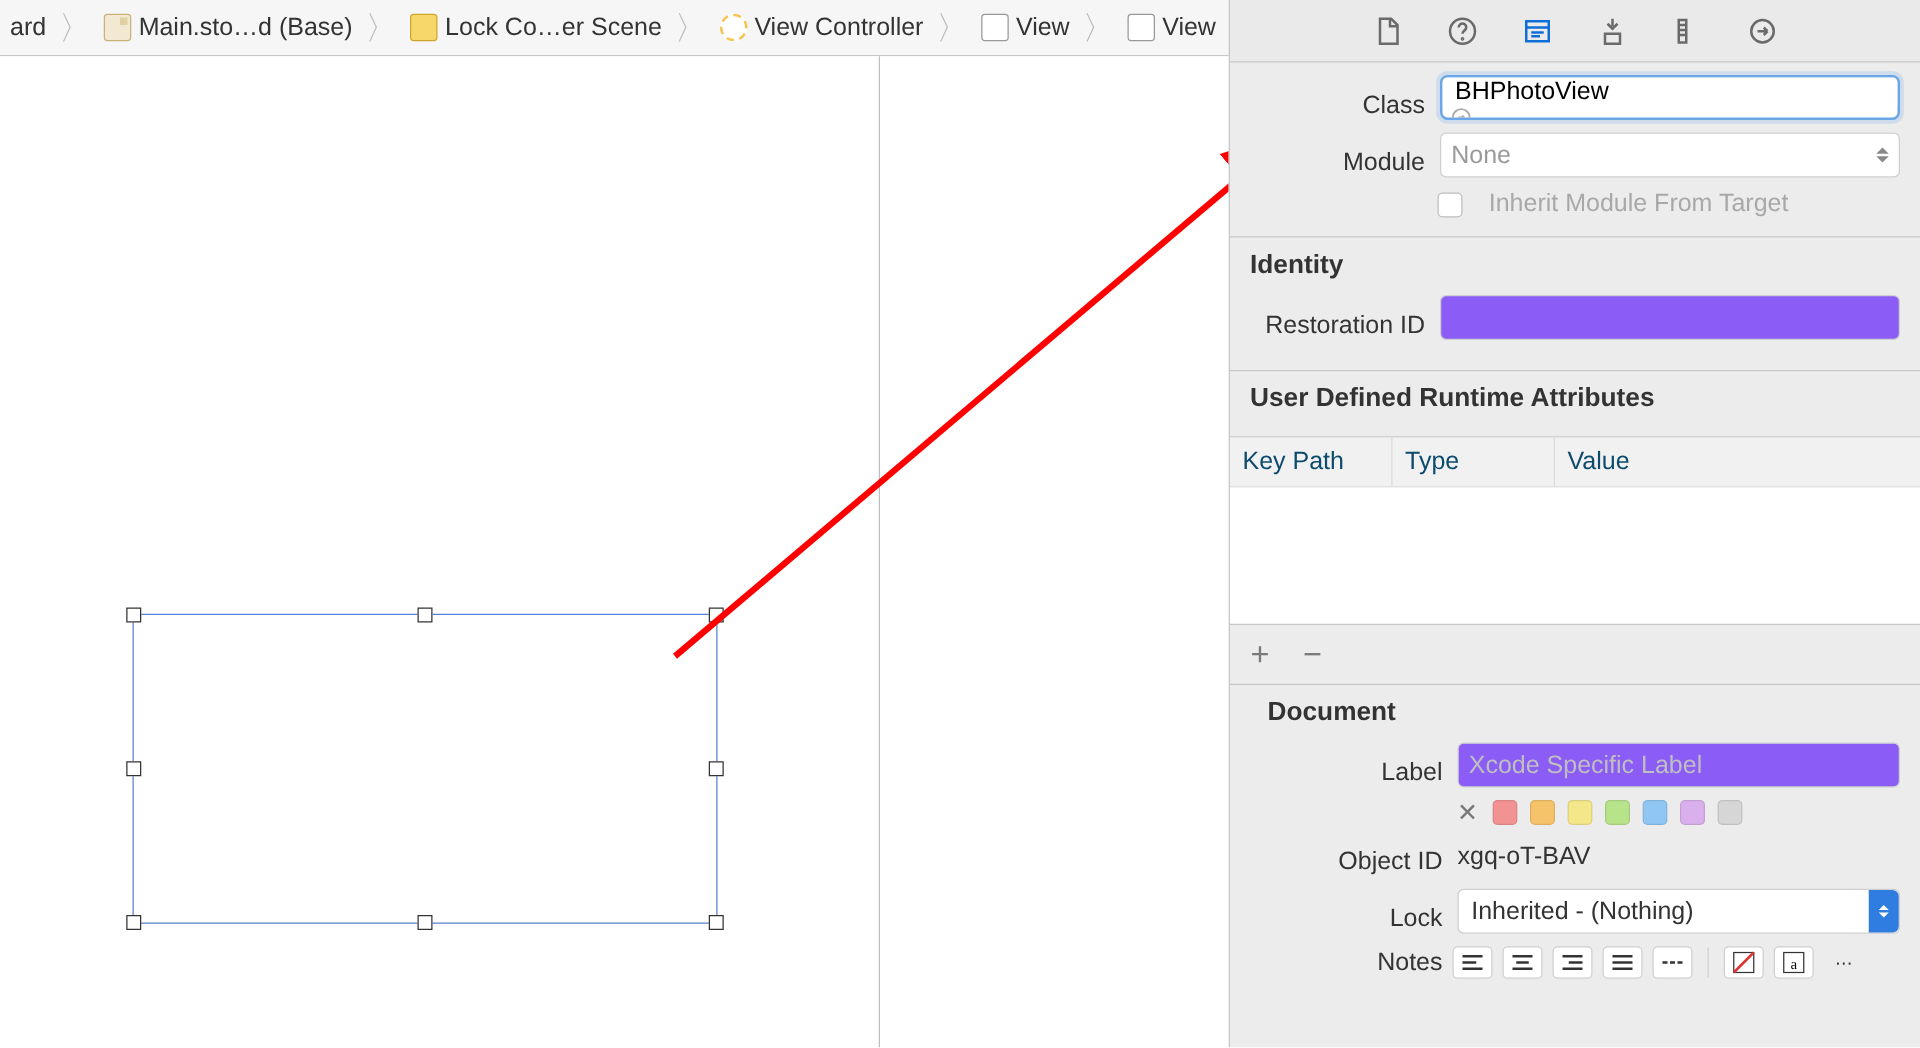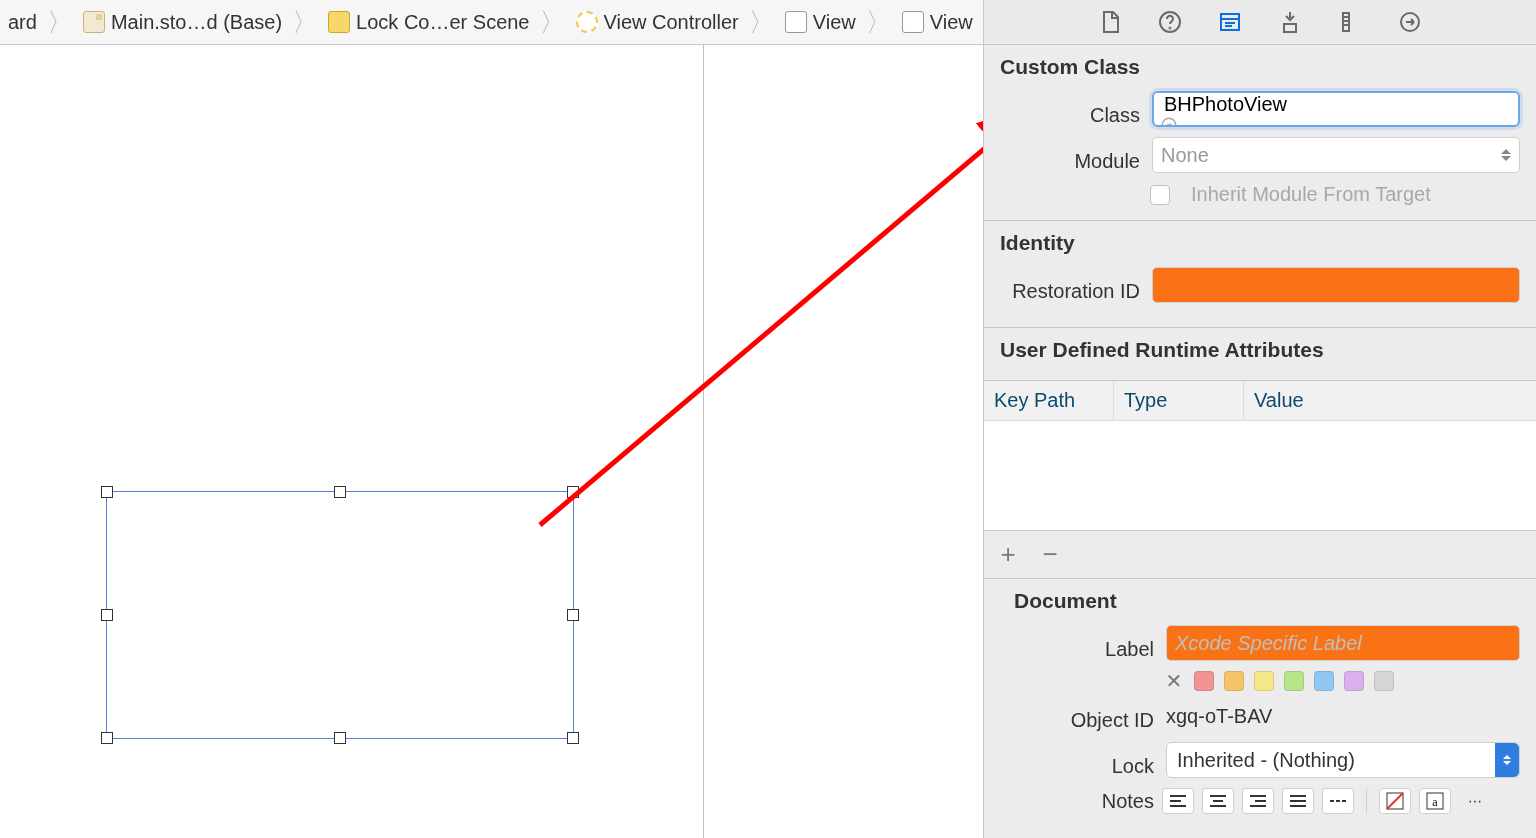--- a/index.html
+++ b/index.html
@@ -229,24 +229,23 @@
       border:1px solid #bdbdbd;
       border-radius:4px;
       background:#fff;
     }
 
     .text-input {
       width:100%;
       height:36px;
       border:1px solid #cfcfcf;
       border-radius:5px;
-      background:#f97316;
+      background:#8b5cf6;
       padding:0 8px;
       font-size:20px;
-      font-style:italic;
     }
     .text-input::placeholder { color:#bfbfbf; }
 
     
     .runtime-table-head {
       display:flex;
       border-bottom:1px solid #dcdcdc;
       background:#f1f1f1;
     }
     .runtime-table-head > div {
@@ -440,21 +439,20 @@
     <div class="tab-icon">
       <svg viewBox="0 0 24 24" fill="none" stroke="currentColor" stroke-width="2">
           <circle cx="12" cy="12" r="9"></circle>
           <path d="M12 3v18M3 12h18" stroke-opacity="0.0"></path>
           <path d="M8 12h8m0 0l-3-3m3 3l-3 3"></path>
         </svg>
     </div>
   </div>
 
   <div class="section">
-    <div class="section-header">Custom Class</div>
     <div class="row">
       <div class="row-label">Class</div>
       <div class="row-control">
         <div class="combo">
           <input type="text" value="BHPhotoView" style="">
           <div class="go">
             <svg width="18" height="18" viewBox="0 0 24 24" fill="none" stroke="#aaa" stroke-width="2">
                 <circle cx="12" cy="12" r="9"></circle>
                 <path d="M9 12h6m0 0l-2-2m2 2l-2 2"></path>
               </svg>

